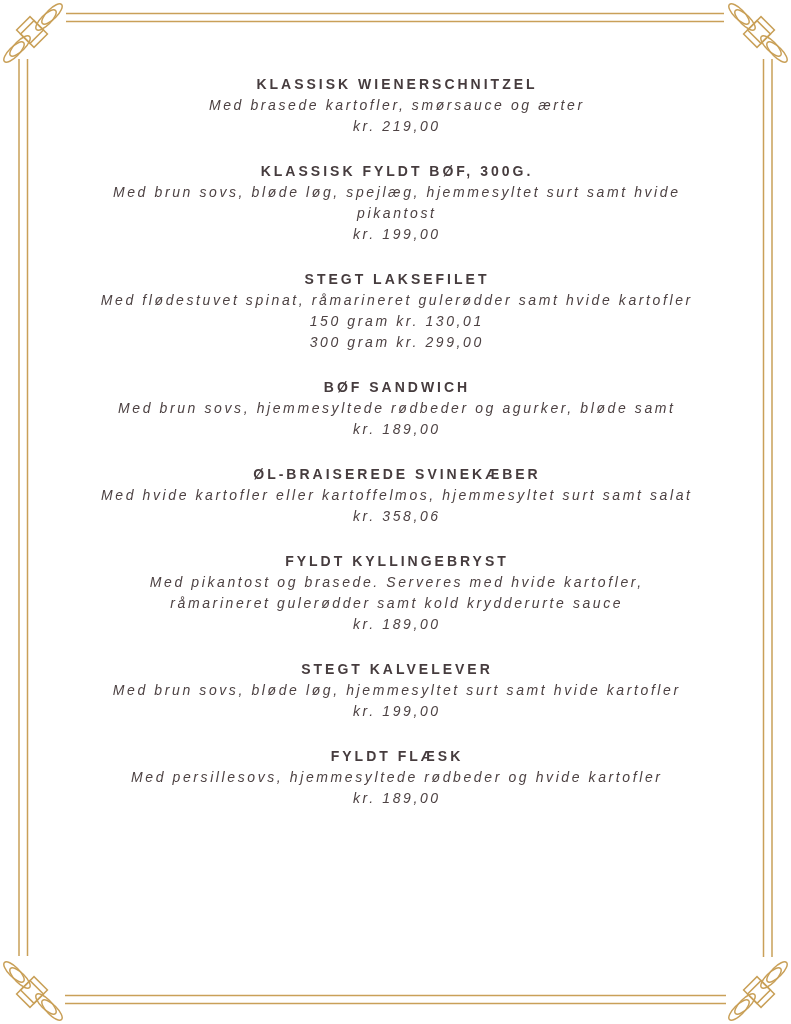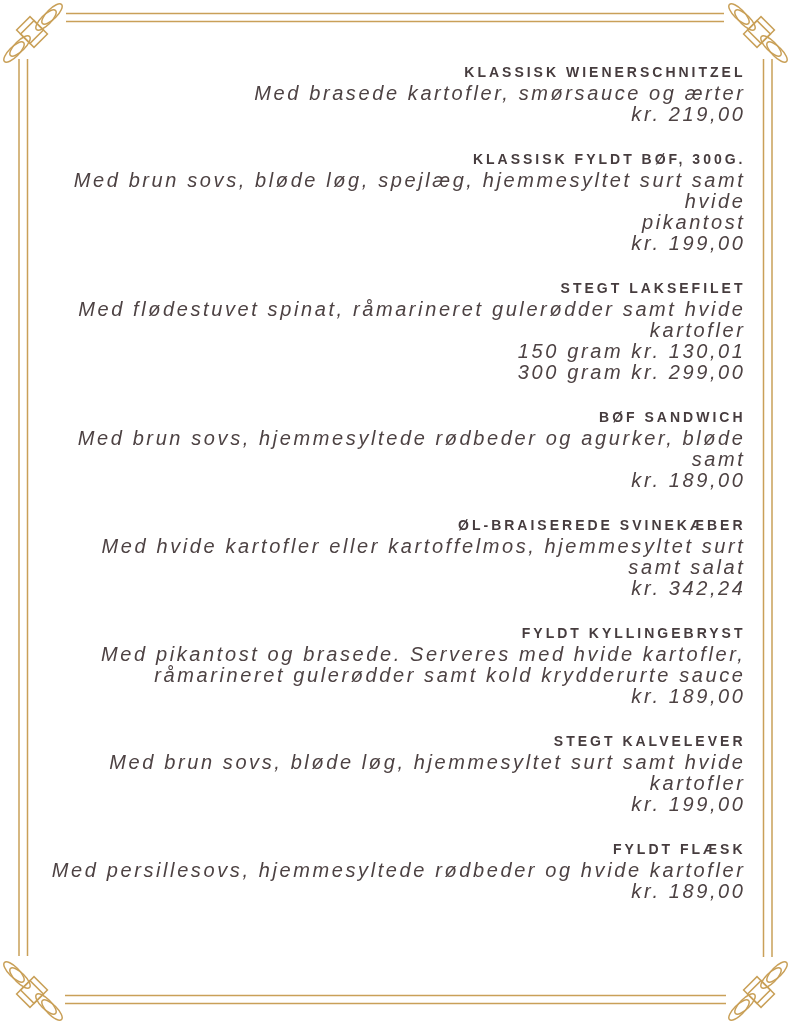--- a/index.html
+++ b/index.html
@@ -38,34 +38,33 @@
     font-size: 15px;
     font-weight: 700;
     letter-spacing: 7px;
     text-indent: 7px;
     line-height: 22px;
     color: var(--accent);
     margin-bottom: 38px;
   }
   .items {
     width: 700px;
-    margin: 0 auto;
-    text-align: right;
+    margin: 12px auto;
   }
   .item { margin-bottom: 24px; }
   .item-name {
     font-size: 14px;
     font-weight: 700;
     letter-spacing: 3px;
     text-indent: 3px;
     line-height: 21px;
     color: #463C3E;
   }
   .desc-line, .price-line {
-    font-size: 20px;
+    font-size: 14px;
     font-style: italic;
     letter-spacing: 2.6px;
     text-indent: 2.6px;
     line-height: 21px;
     color: var(--text);
   }
 </style>
 </head>
 <body>
 
@@ -143,21 +142,21 @@
             <div class="price-line">kr. 189,00</div>
           </div>
   </section>
 
   <section class="item">
     <h2 class="item-name">ØL-BRAISEREDE SVINEKÆBER</h2>
     <div class="item-desc">
             <div class="desc-line">Med hvide kartofler eller kartoffelmos, hjemmesyltet surt samt salat</div>
           </div>
     <div class="item-prices">
-            <div class="price-line">kr. 342,24</div>
+            <div class="price-line">kr. 358,06</div>
           </div>
   </section>
 
   <section class="item">
     <h2 class="item-name">FYLDT KYLLINGEBRYST</h2>
     <div class="item-desc">
             <div class="desc-line">Med pikantost og brasede. Serveres med hvide kartofler,</div>
             <div class="desc-line">råmarineret gulerødder samt kold krydderurte sauce</div>
           </div>
     <div class="item-prices">

